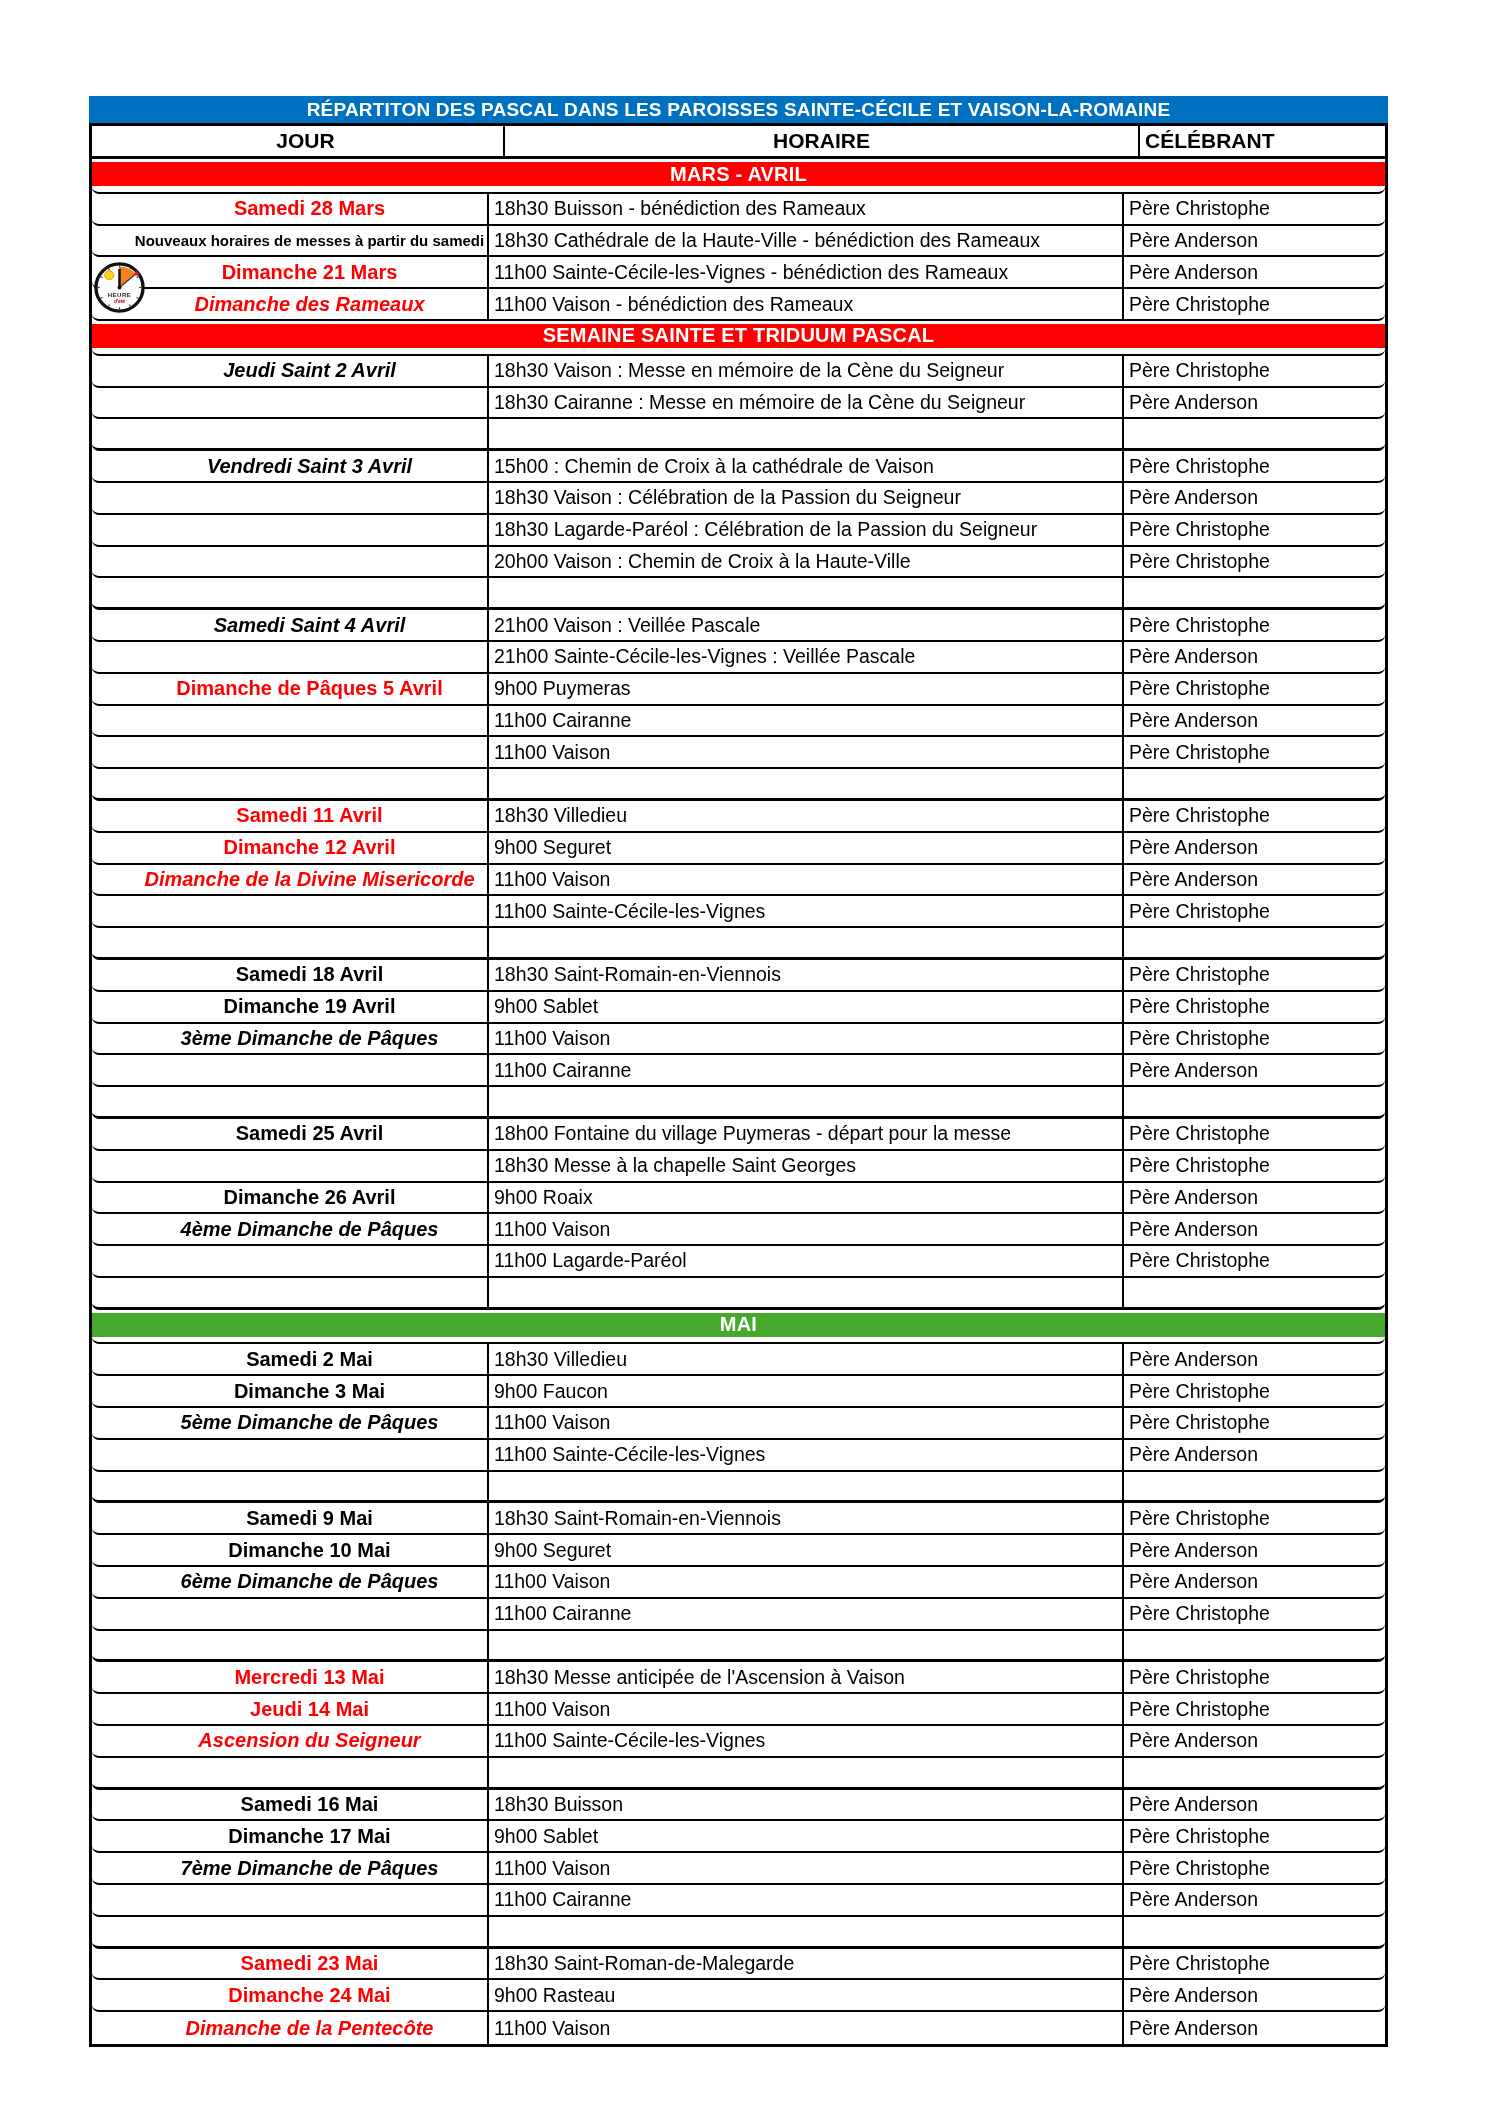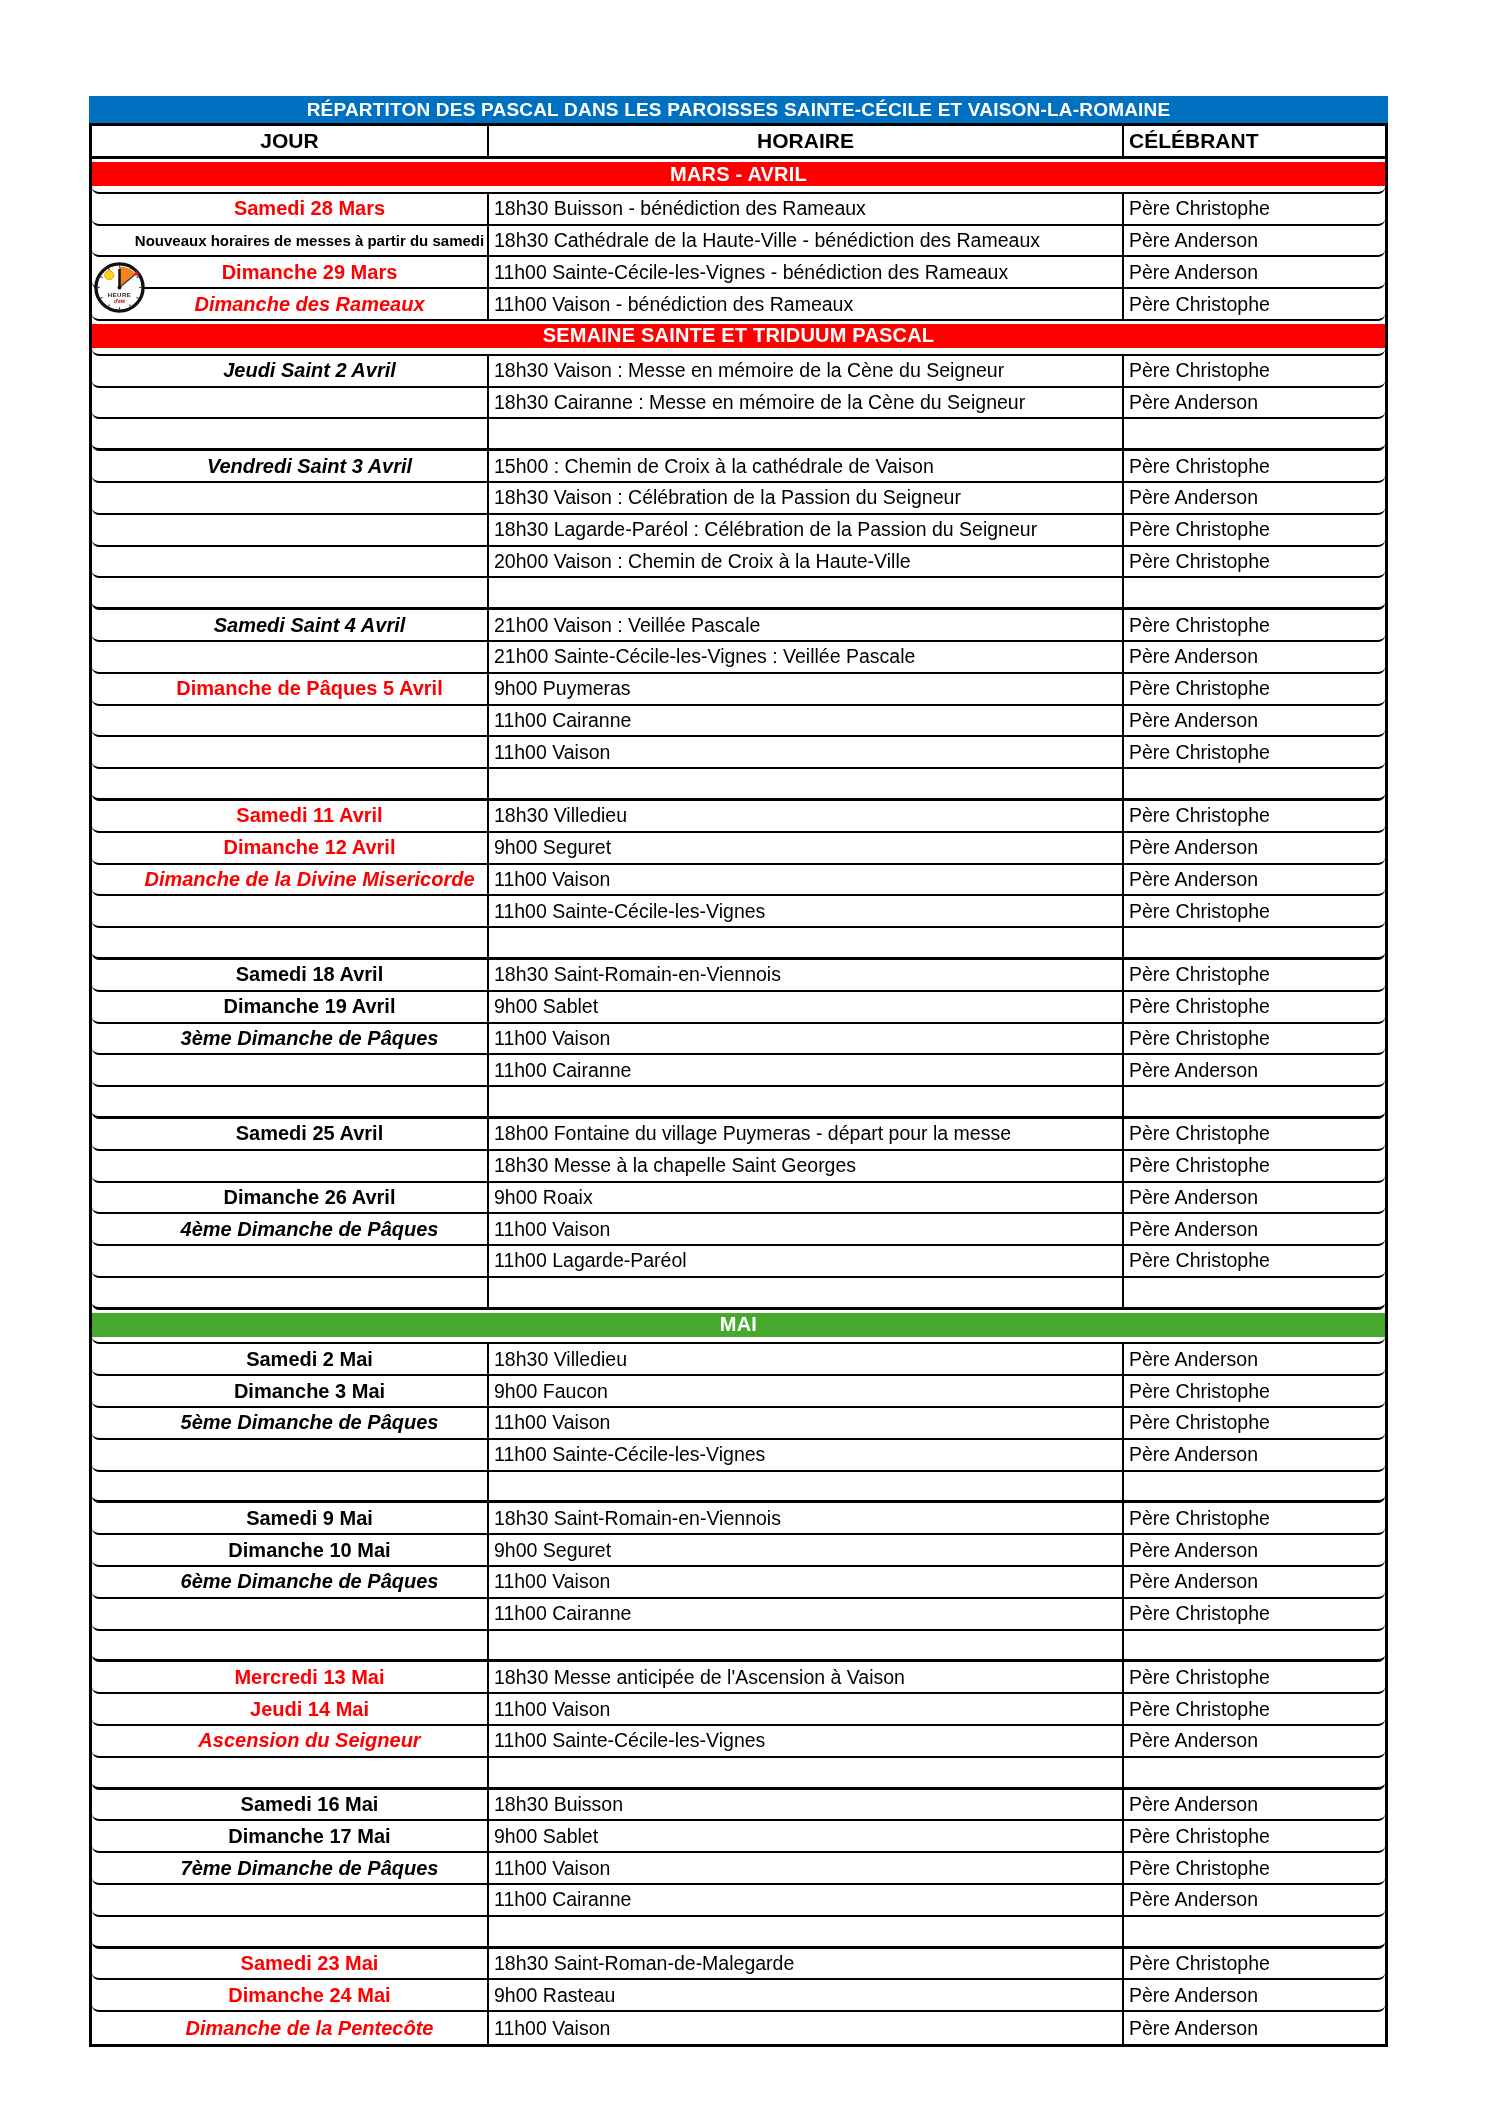--- a/index.html
+++ b/index.html
@@ -14,21 +14,21 @@
     height: 27px; background: var(--blue, #0070C0);
     color: #fff; font-weight: bold; font-size: 19px;
     display: flex; align-items: center; justify-content: center;
     letter-spacing: 0.2px;
   }
 
   .table-box { border: 3px solid #000; background: #fff; }
 
   .header-row {
     display: flex; height: 33px; border-bottom: 3px solid #000;
-    font-weight: bold; font-size: 21px; color: #000;
+    font-weight: bold; font-size: 21px; color: #000; padding-left: 16px;
   }
   .header-cell { display: flex; align-items: center; overflow: hidden; white-space: nowrap; }
   .hc-jour { width: 397px; justify-content: center; border-right: 2px solid #000; }
   .hc-horaire { width: 635px; justify-content: center; border-right: 2px solid #000; }
   .hc-celebrant { flex: 1; padding-left: 5px; }
 
   .row { display: flex; height: 31.8px; border-bottom: 2px solid #000; background: #fff; border-radius: 7px; }
   .row:last-child { border-bottom: none; justify-content: center; }
   .row[data-name="spacer-row"] { border-bottom-width: 3px; }
 
@@ -75,21 +75,21 @@
             <div class="cell jour j-red" data-name="day-cell">Samedi 28 Mars</div>
             <div class="cell horaire" data-name="time-location-cell">18h30 Buisson - bénédiction des Rameaux</div>
             <div class="cell celebrant" data-name="celebrant-cell">Père Christophe</div>
           </div>
           <div class="row" data-name="table-row">
             <div class="cell jour j-note" data-name="day-cell">Nouveaux horaires de messes à partir du samedi</div>
             <div class="cell horaire" data-name="time-location-cell">18h30 Cathédrale de la Haute-Ville - bénédiction des Rameaux</div>
             <div class="cell celebrant" data-name="celebrant-cell">Père Anderson</div>
           </div>
           <div class="row" data-name="table-row">
-            <div class="cell jour j-red" data-name="day-cell">Dimanche 29 Mars</div>
+            <div class="cell jour j-red" data-name="day-cell">Dimanche 21 Mars</div>
             <div class="cell horaire" data-name="time-location-cell">11h00 Sainte-Cécile-les-Vignes - bénédiction des Rameaux</div>
             <div class="cell celebrant" data-name="celebrant-cell">Père Anderson</div>
           </div>
           <div class="row" data-name="table-row">
             <div class="cell jour j-red-italic" data-name="day-cell">Dimanche des Rameaux</div>
             <div class="cell horaire" data-name="time-location-cell">11h00 Vaison - bénédiction des Rameaux</div>
             <div class="cell celebrant" data-name="celebrant-cell">Père Christophe</div>
           </div>
           <div class="row band" data-name="section-band">
             <div class="band-fill red" data-name="section-band-label">SEMAINE SAINTE ET TRIDUUM PASCAL</div>

